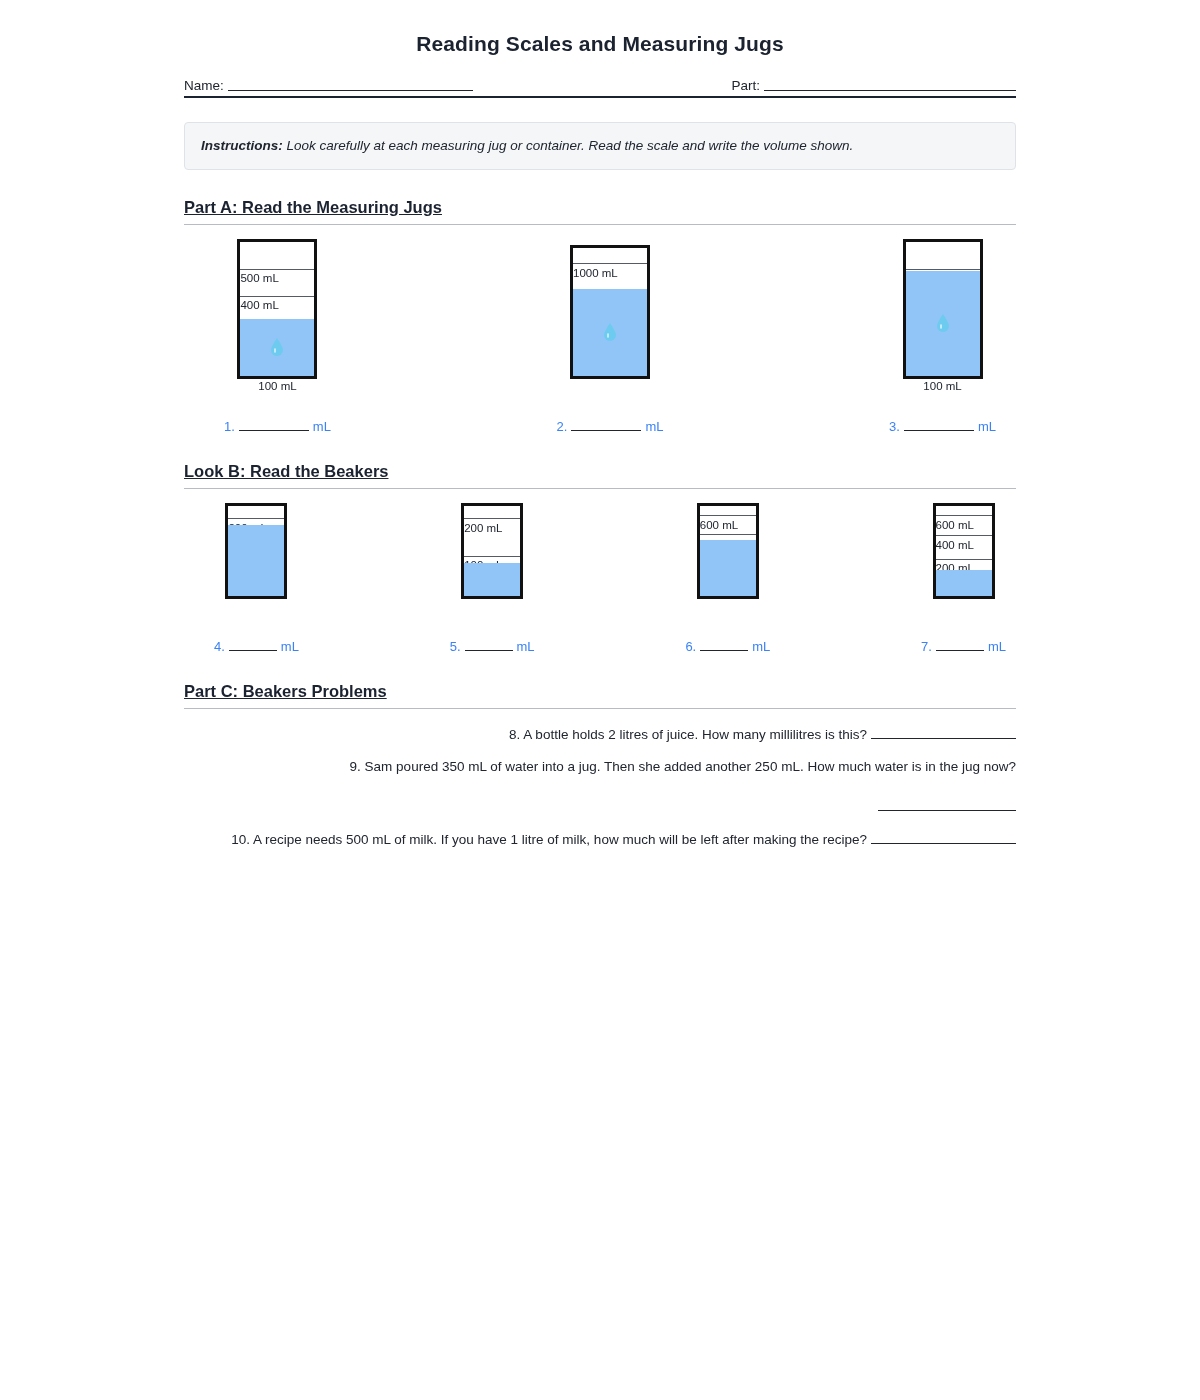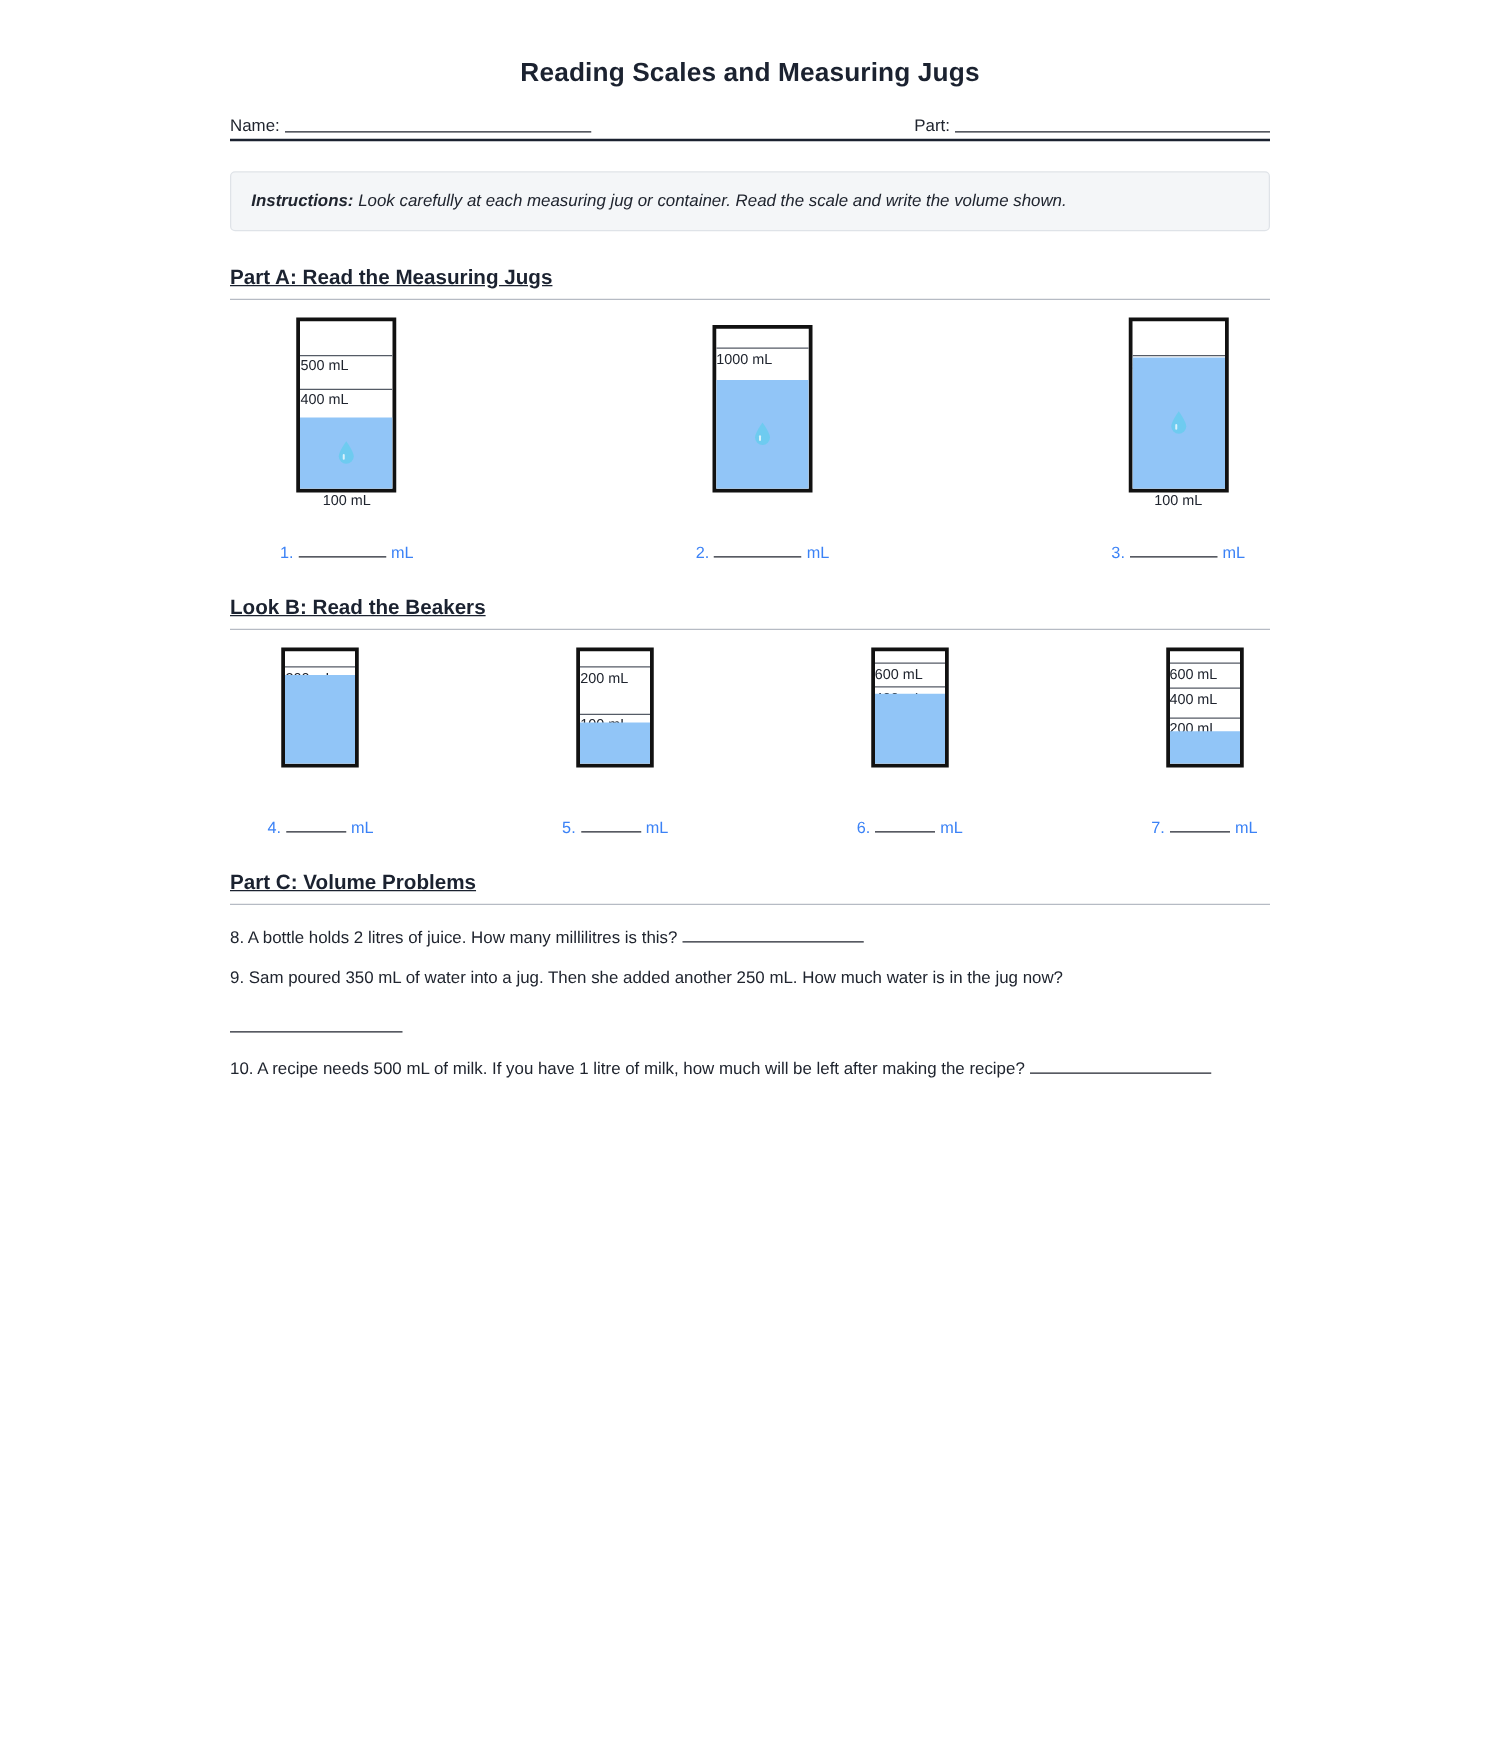--- a/index.html
+++ b/index.html
@@ -12,21 +12,21 @@
     height: 1400px;
     font-family: "Liberation Sans", sans-serif;
     color: #1f2430;
     -webkit-font-smoothing: antialiased;
   }
   .page {
     position: relative;
     width: 1200px;
     height: 1132px;
     box-sizing: border-box;
-    padding: 15px 184px 0 184px;
+    padding: 0 184px 0 184px;
   }
 
   
   .doc-title {
     margin: 0;
     padding-top: 32px;
     font-size: 21px;
     font-weight: bold;
     text-align: center;
     letter-spacing: 0.1px;
@@ -169,20 +169,21 @@
   .ansline.jug { width: 70px; margin: 0 4px; }
   .ansline.beaker { width: 48px; margin: 0 4px; }
 
   
   .problems { margin-top: 16px; }
   .problem {
     font-size: 13.5px;
     color: #20252f;
     line-height: 1.5;
     margin-bottom: 12px;
+    text-align: right;
   }
   .blank {
     display: inline-block;
     border-bottom: 1px solid #20252f;
     height: 12px;
     width: 138px;
     vertical-align: baseline;
     margin-left: 4px;
   }
   .blank.wide { width: 145px; }
@@ -317,21 +318,21 @@
             <div class="gridline" style="bottom: 40%;"></div>
             <div class="tick-label" style="bottom: calc(40% - 15px);">200 mL</div>
             <div class="water" style="height: 28%; background: rgb(145, 197, 247);"></div>
           </div>
         </div>
         <div class="below-label"></div>
         <div class="answer"><span>7.</span><span class="ansline beaker"></span><span>mL</span></div>
       </div>
     </div>
 
-  <h2 class="section-head">Part C: Volume Problems</h2>
+  <h2 class="section-head">Part C: Beakers Problems</h2>
   <div class="section-rule"></div>
   <div class="problems" id="part-c-list">
       <div class="problem"><span>8. A bottle holds 2 litres of juice. How many millilitres is this?</span><span class="blank wide"></span></div>
       <div class="problem"><span>9. Sam poured 350 mL of water into a jug. Then she added another 250 mL. How much water is in the jug now?</span><br><br><span class="blank nl"></span></div>
       <div class="problem"><span>10. A recipe needs 500 mL of milk. If you have 1 litre of milk, how much will be left after making the recipe?</span><span class="blank wide"></span></div>
     </div>
 
 </div>
 
 </body></html>

